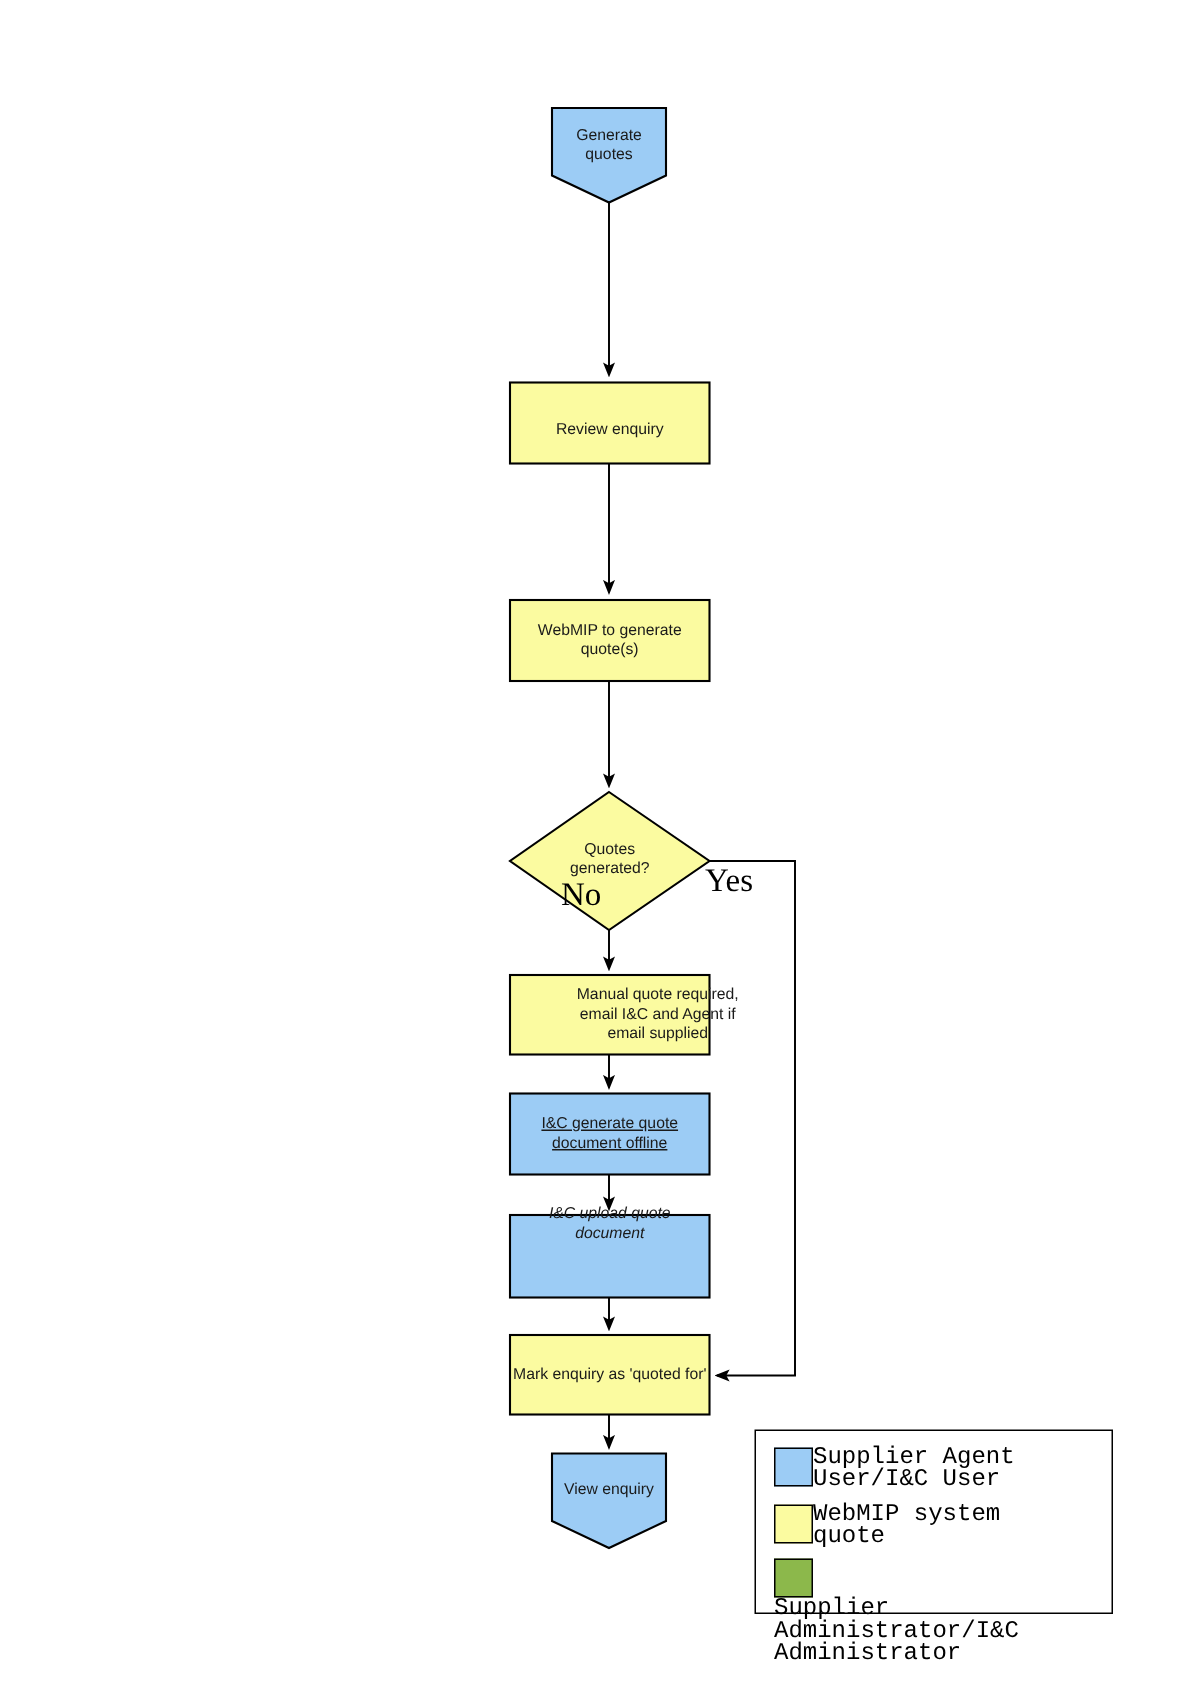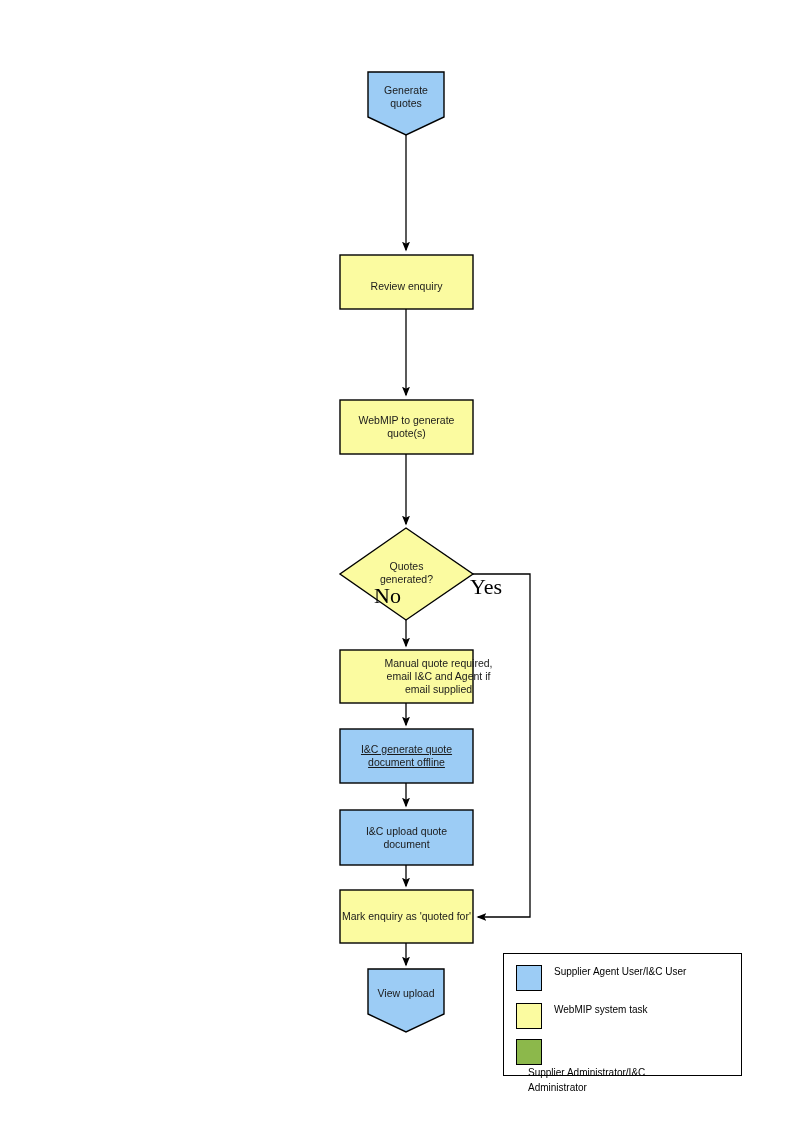--- a/index.html
+++ b/index.html
@@ -70,23 +70,22 @@
   .legend-row-2 { top: 84px; flex-direction: column; }
   .legend-swatch {
     width: 26px;
     height: 26px;
     border: 1.5px solid #000000;
     box-sizing: border-box;
     flex: 0 0 auto;
     margin-top: 1px;
   }
   .legend-text {
-    margin-left: 12px;
-    font-family: Liberation Sans, sans-serif;
-    font-size: 10px;
+    font-family: Liberation Mono, monospace;
+    font-size: 16px;
     line-height: 15px;
     color: #000000;
     max-width: 178px;
   }
 </style>
 </head>
 <body>
 
 <div id="diagram-root">
 
@@ -155,39 +154,39 @@
   <div class="node-label" style="left:355px; top:550px; width:103px; height:46px;">Quotes
 generated?</div>
 
   <div class="node-label" style="left:340px; top:650px; width:133px; height:53px;margin-left:32px;">Manual quote required,
 email I&amp;C and Agent if
 email supplied</div>
 
   <div class="node-label" style="left:340px; top:729px; width:133px; height:54px;text-decoration:underline;">I&amp;C generate quote
 document offline</div>
 
-  <div class="node-label" style="left:340px; top:810px; width:133px; height:55px;">I&amp;C upload quote
+  <div class="node-label" style="left:340px; top:788px; width:133px; height:55px;font-style:italic;">I&amp;C upload quote
 document</div>
 
   <div class="node-label" style="left:338px; top:890px; width:137px; height:53px;">Mark enquiry as 'quoted for'</div>
 
-  <div class="node-label" style="left:368px; top:969px; width:76px; height:48px;">View upload</div>
+  <div class="node-label" style="left:368px; top:969px; width:76px; height:48px;">View enquiry</div>
 
   <div class="branch-label" style="left:470px; top:575px;">Yes</div>
 
   <div class="branch-label" style="left:374px; top:584px;">No</div>
 
   <div class="legend-box">
     <div class="legend-row legend-row-0">
       <span class="legend-swatch" style="background:#9CCCF5;"></span>
       <span class="legend-text">Supplier Agent User/I&amp;C User</span>
     </div>
     <div class="legend-row legend-row-1">
       <span class="legend-swatch" style="background:#FBFBA0;"></span>
-      <span class="legend-text">WebMIP system task</span>
+      <span class="legend-text">WebMIP system quote</span>
     </div>
     <div class="legend-row legend-row-2">
       <span class="legend-swatch" style="background:#8CB84B;"></span>
       <span class="legend-text">Supplier Administrator/I&amp;C Administrator</span>
     </div>
   </div>
 
 </div>
 
 </body></html>

